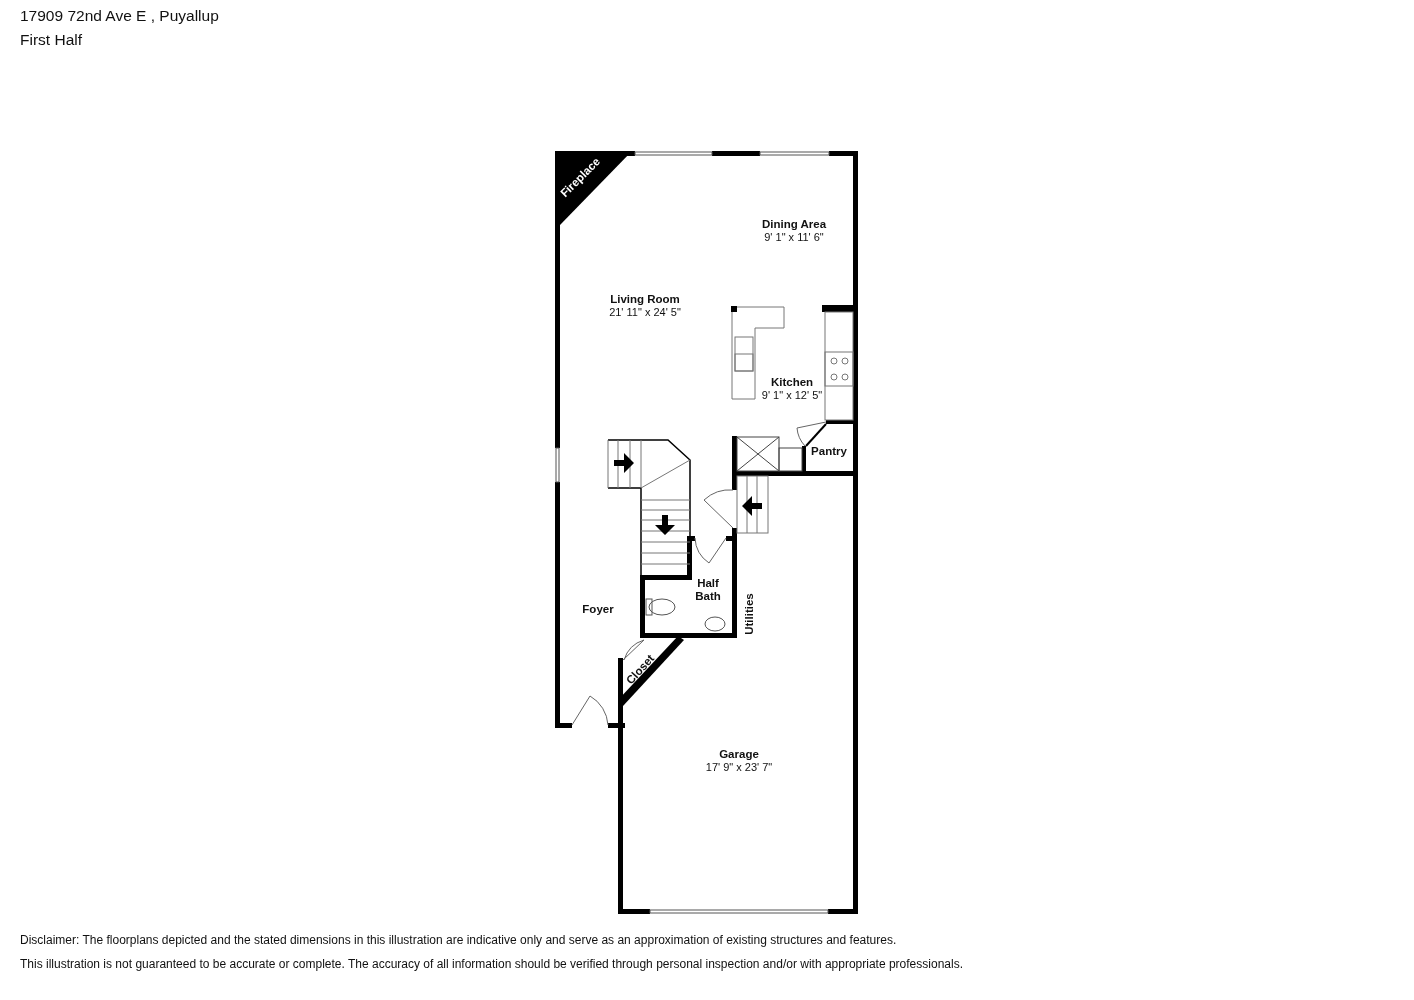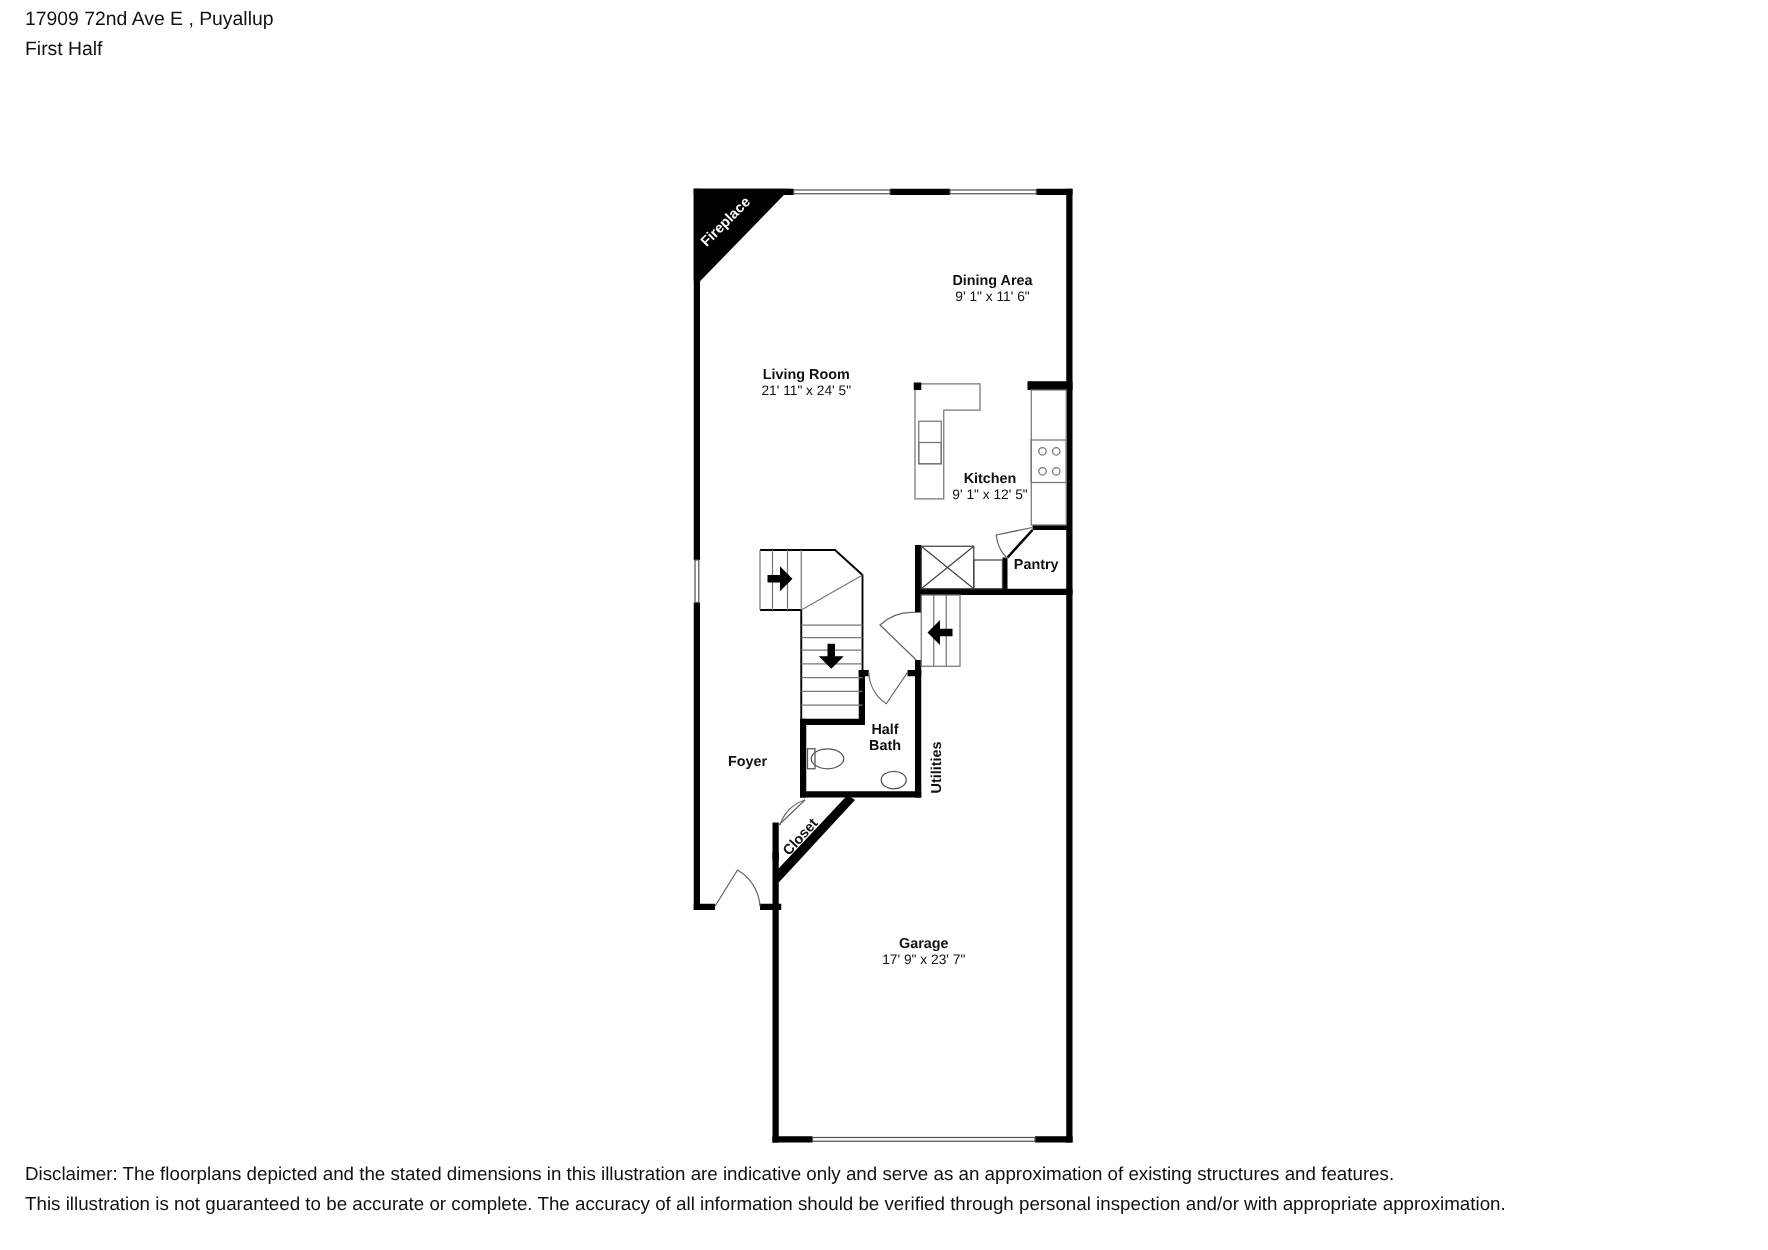--- a/index.html
+++ b/index.html
@@ -1,18 +1,18 @@
 <!DOCTYPE html>
 <html><head>
 <meta charset="utf-8">
 <style>
   html,body{margin:0;padding:0;background:#fff;}
   body{width:1414px;height:1000px;position:relative;overflow:hidden;font-family:"Liberation Sans",sans-serif;color:#111;}
   .hdr{position:absolute;left:20px;top:4px;font-size:15.5px;line-height:24px;}
-  .disc{position:absolute;left:20px;top:928px;font-size:15px;line-height:24px;}
+  .disc{position:absolute;left:20px;top:928px;font-size:12px;line-height:24px;}
   svg{position:absolute;left:0;top:0;}
   .rl{font-family:"Liberation Sans",sans-serif;font-size:11.5px;font-weight:bold;fill:#111;text-anchor:middle;}
   .rd{font-family:"Liberation Sans",sans-serif;font-size:11px;fill:#111;text-anchor:middle;}
 </style>
 </head>
 <body>
 
 <div class="hdr">
   <div>17909 72nd Ave E , Puyallup</div>
   <div>First Half</div>
@@ -141,14 +141,14 @@
   <text class="rl" x="708" y="600">Bath</text>
   <text class="rl" x="598" y="613">Foyer</text>
   <text class="rl" x="753" y="614" transform="rotate(-90 753 614)">Utilities</text>
   <text class="rl" x="643" y="672" transform="rotate(-48 643 672)">Closet</text>
   <text class="rl" x="739" y="758">Garage</text>
   <text class="rd" x="739" y="771">17' 9" x 23' 7"</text>
 </svg>
 
 <div class="disc">
   <div>Disclaimer: The floorplans depicted and the stated dimensions in this illustration are indicative only and serve as an approximation of existing structures and features.</div>
-  <div>This illustration is not guaranteed to be accurate or complete. The accuracy of all information should be verified through personal inspection and/or with appropriate approximation.</div>
+  <div>This illustration is not guaranteed to be accurate or complete. The accuracy of all information should be verified through personal inspection and/or with appropriate professionals.</div>
 </div>
 
 </body></html>

